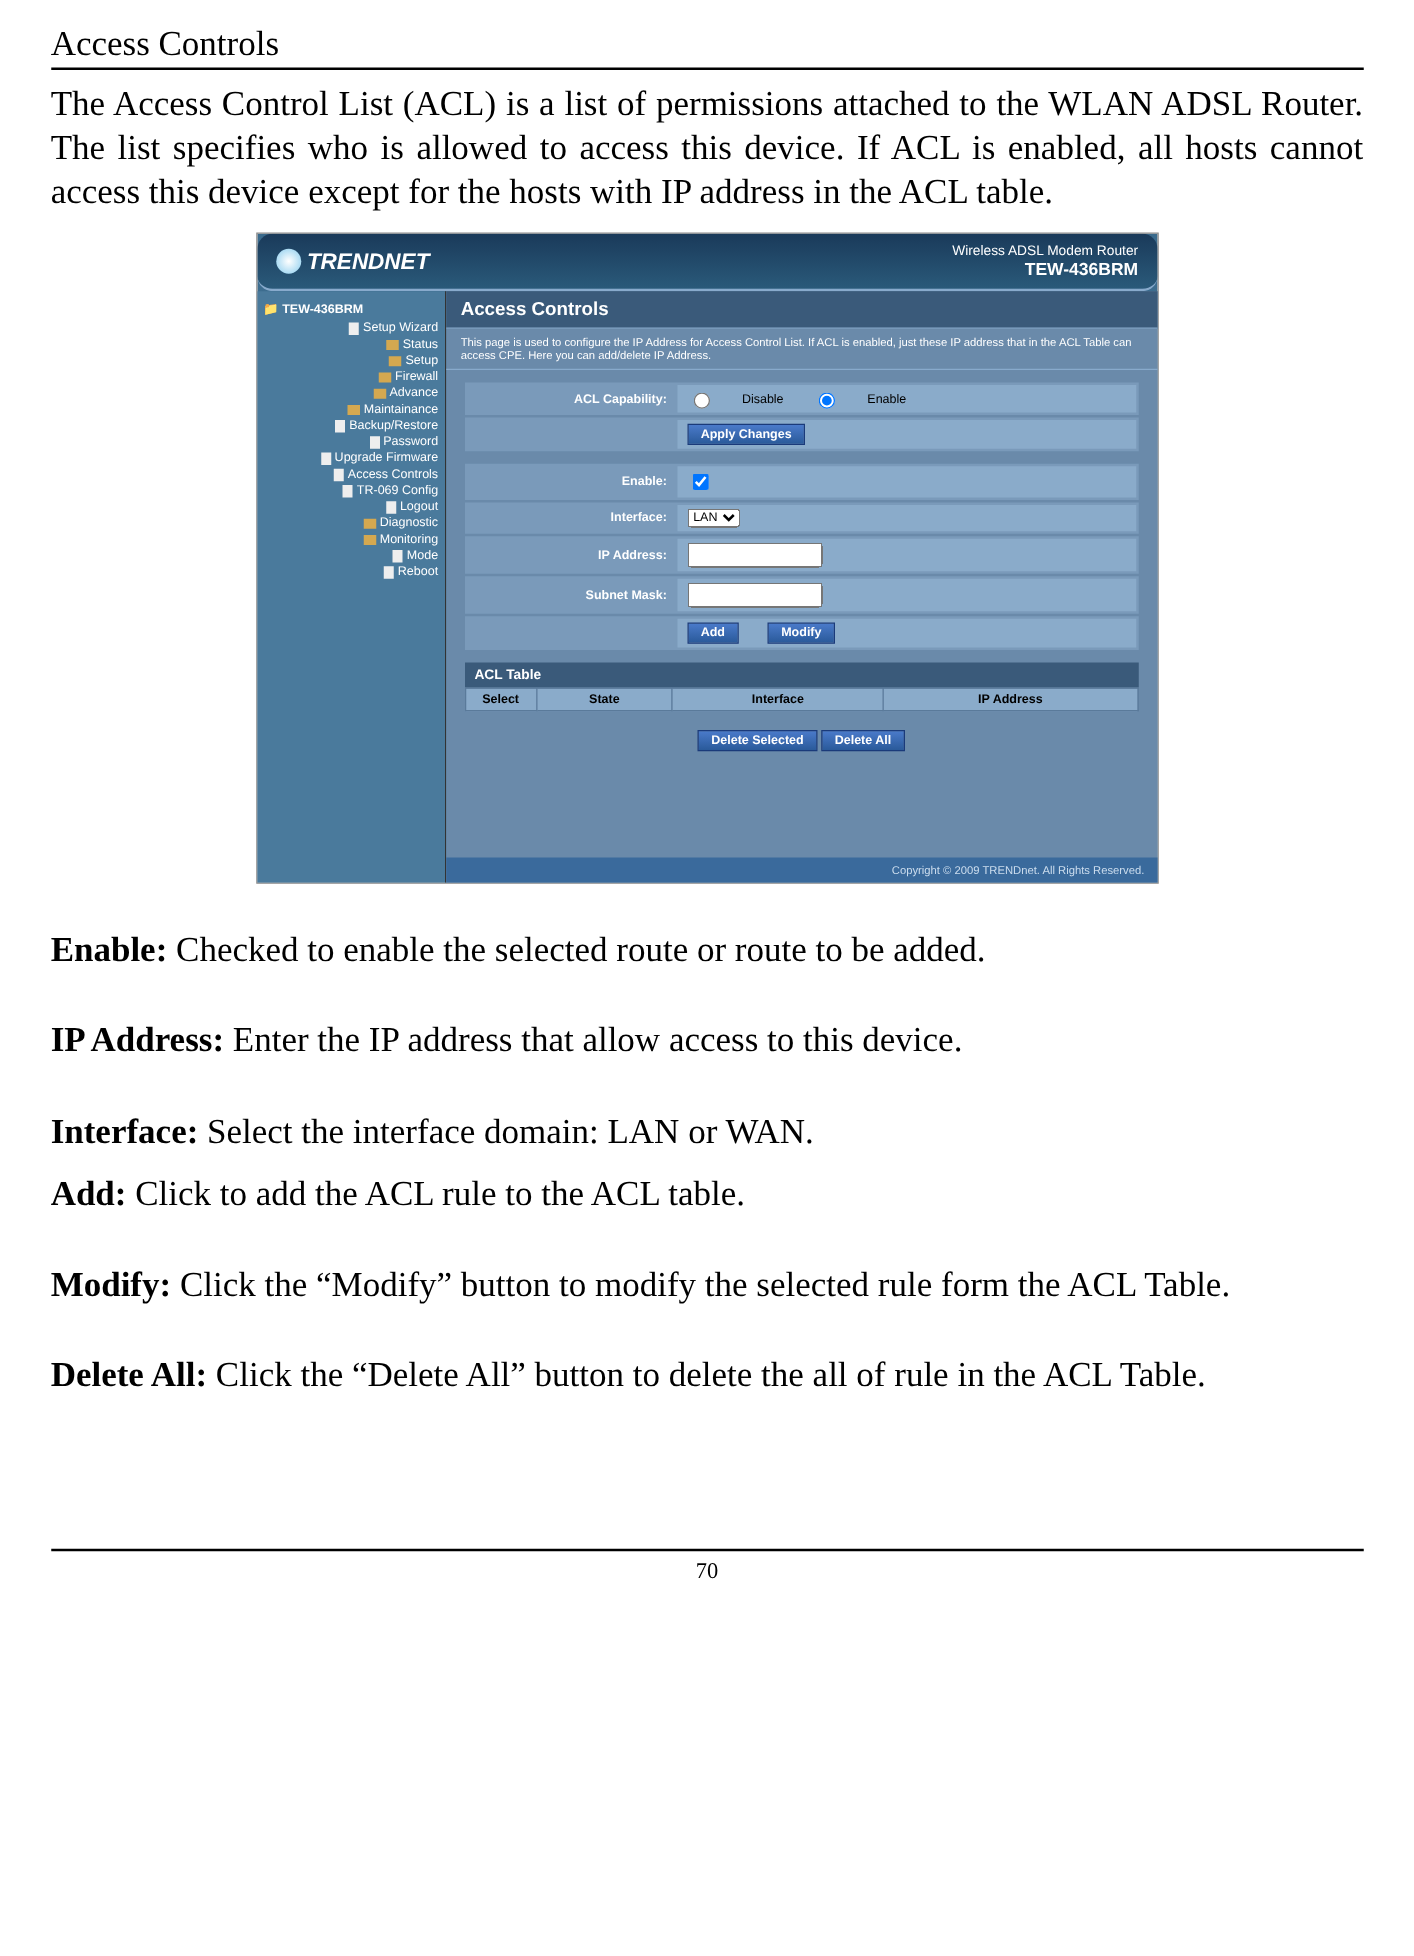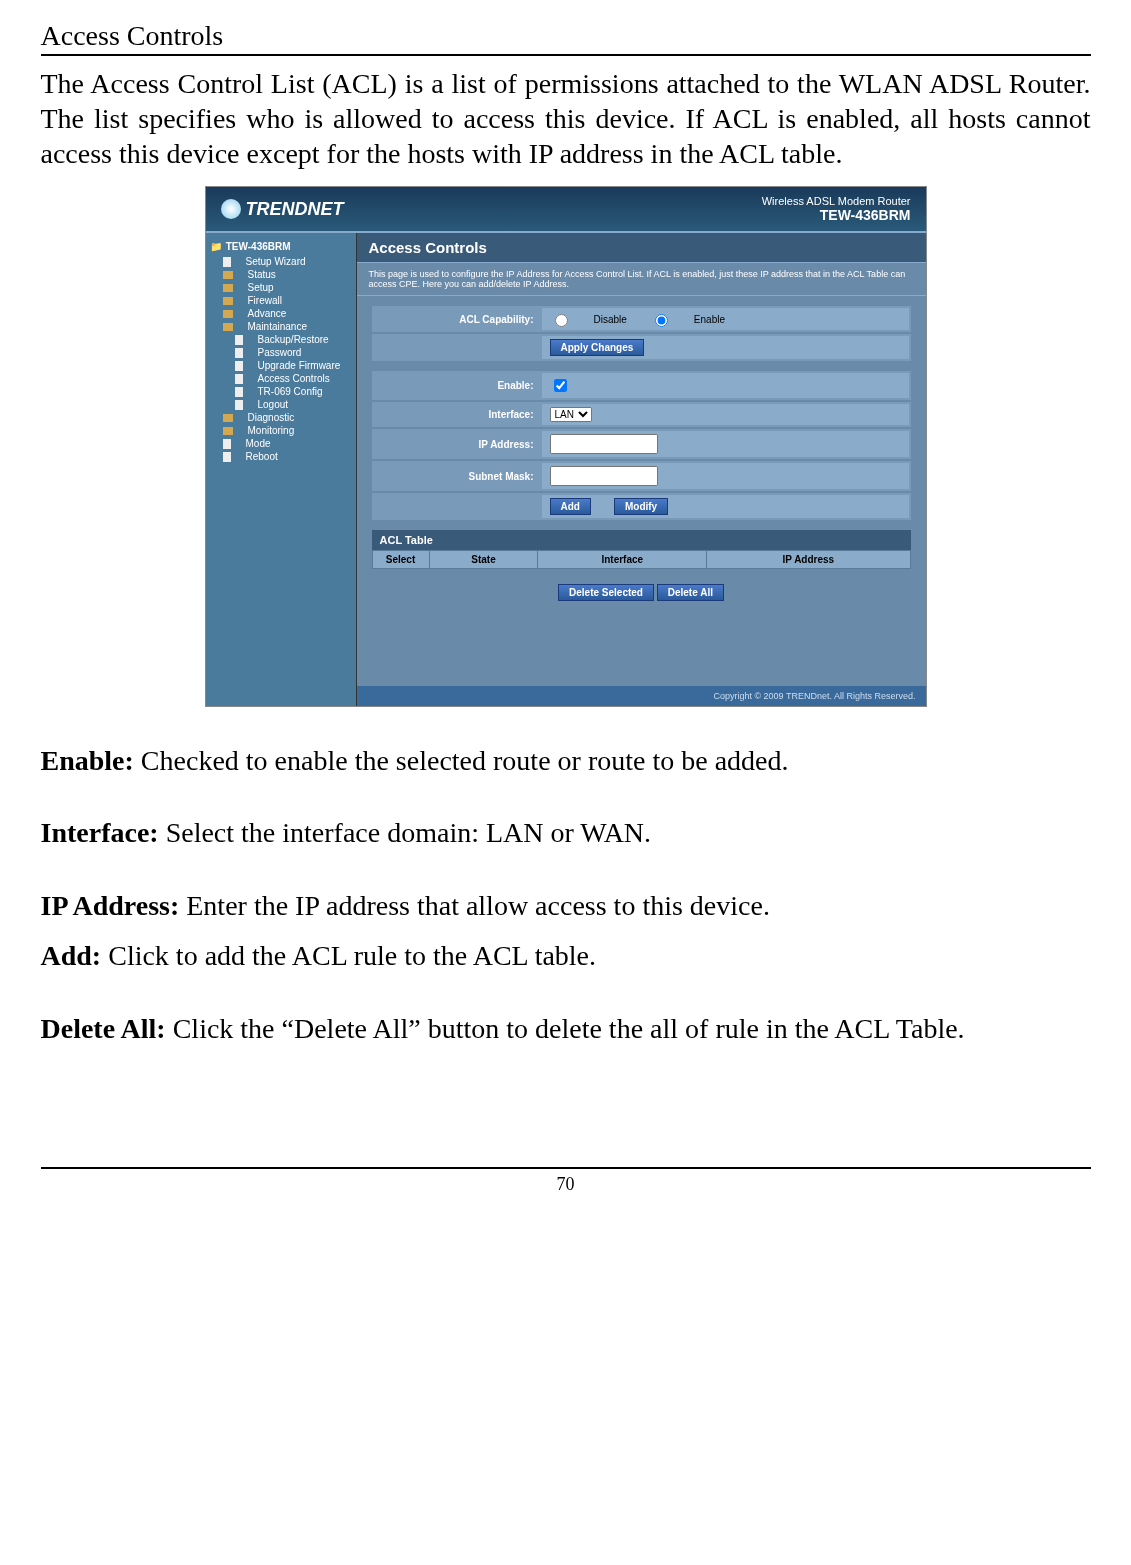--- a/index.html
+++ b/index.html
@@ -32,20 +32,21 @@
       border: 1px solid #888;
       font-family: Arial, sans-serif;
       font-size: 10px;
     }
     .router-header {
       background: linear-gradient(to bottom, #1a3a5a, #2a5a7a);
       padding: 8px 15px;
       display: flex;
       justify-content: space-between;
       border-bottom: 2px solid #88aacc;
+      border-radius: 12px;
     }
     .logo-area {
       display: flex;
       align-items: center;
       gap: 5px;
     }
     .logo-circle {
       width: 20px;
       height: 20px;
       background: radial-gradient(circle, #fff, #88ccee);
@@ -80,21 +81,22 @@
     .sidebar-root {
       font-weight: bold;
       font-size: 10px;
       margin-bottom: 3px;
     }
     .sidebar-item {
       padding: 1px 0 1px 12px;
       font-size: 10px;
       display: flex;
       align-items: center;
-      gap: 15px;
+      gap: 3px;
+      justify-content: flex-end;
     }
     .sidebar-subitem {
       padding-left: 24px;
     }
     .folder-icon {
       width: 10px;
       height: 8px;
       background: #d4a850;
       display: inline-block;
     }
@@ -381,19 +383,20 @@
         </div>
         <div style="height:60px;"></div>
         <div class="footer-bar">Copyright © 2009 TRENDnet. All Rights Reserved.</div>
       </div>
     </div>
   </div>
 </div>
 
 <div class="definition-list">
   <div class="def-item spaced"><span class="def-term">Enable:</span><span> Checked to enable the selected route or route to be added.</span></div>
+  <div class="def-item spaced"><span class="def-term">IP Address:</span><span> Enter the IP address that allow access to this device.</span></div>
   <div class="def-item spaced"><span class="def-term">Interface:</span><span> Select the interface domain: LAN or WAN.</span></div>
-  <div class="def-item spaced"><span class="def-term">IP Address:</span><span> Enter the IP address that allow access to this device.</span></div>
   <div class="def-item"><span class="def-term">Add:</span><span> Click to add the ACL rule to the ACL table.</span></div>
+  <div class="def-item spaced"><span class="def-term">Modify:</span><span> Click the “Modify” button to modify the selected rule form the ACL Table.</span></div>
   <div class="def-item spaced"><span class="def-term">Delete All:</span><span> Click the “Delete All” button to delete the all of rule in the ACL Table.</span></div>
 </div>
 
 <div class="page-footer">70</div>
 
 </body></html>

